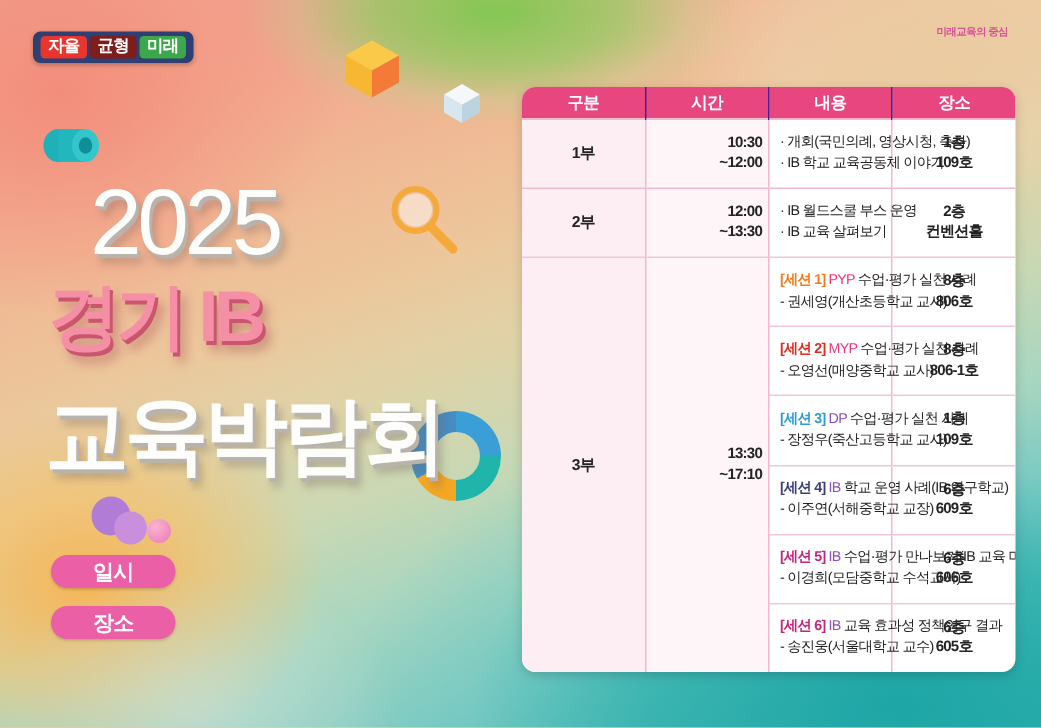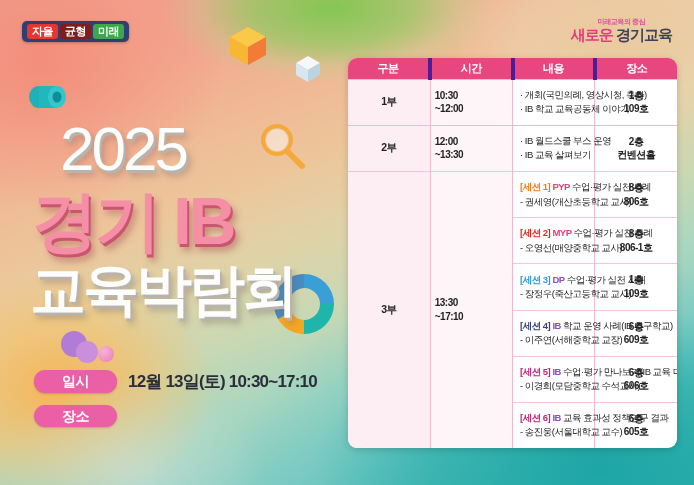--- a/index.html
+++ b/index.html
@@ -83,21 +83,21 @@
   .title-year {
     position:absolute; left:60px; top:118px;
     font-size:62px; font-weight:normal; color:#fdfdfb;
     letter-spacing:-3px; line-height:1; white-space:nowrap;
     text-shadow:2px 3px 0 #b9b3ad, 4px 6px 6px rgba(110,100,95,.4);
   }
   .magnifier { position:absolute; left:258px; top:122px; width:48px; height:48px; }
 
   .title-main {
     position:absolute; left:32px; top:188px;
-    font-size:66px; font-weight:bold; color:#f58fa6;
+    font-size:48px; font-weight:bold; color:#f58fa6;
     letter-spacing:-3px; line-height:1; white-space:nowrap;
     text-shadow:2px 3px 0 #c9556f, 5px 7px 7px rgba(150,50,75,.42);
   }
   .title-sub2 {
     position:absolute; left:30px; top:262px;
     font-size:56px; font-weight:bold; color:#fdfdfb;
     letter-spacing:-3px; line-height:1; white-space:nowrap;
     text-shadow:2px 3px 0 #b9b3ad, 4px 6px 6px rgba(110,100,95,.4);
   }
 
@@ -127,40 +127,40 @@
     position:absolute; left:348px; top:58px;
     width:329px; height:390px;
     background:#fff; border-radius:9px;
     box-shadow:0 2px 7px rgba(0,0,0,.17);
     overflow:hidden;
   }
   table { width:100%; height:100%; border-collapse:collapse; table-layout:fixed; }
   th {
     background:#e8467f; color:#fff; font-size:11px; font-weight:bold;
     height:21px; letter-spacing:-.4px;
-    border-right:4px solid #4c1d95;
+    border-right:1px solid #4c1d95;
   }
   th:last-child { border-right:none; }
   td {
     border-right:1px solid #f0b9ce;
     border-top:1px solid #f0b9ce;
     font-size:9.5px; color:#232323; letter-spacing:-.5px;
     vertical-align:middle; padding:3px 4px;
   }
   td:last-child { border-right:none; }
   .c-part { width:35px; text-align:center; font-size:10.5px; font-weight:bold;
             background:#fdeef4; }
-  .c-time { width:48px; text-align:left; font-size:10px; font-weight:bold;
+  .c-time { width:48px; text-align:right; font-size:10px; font-weight:bold;
             line-height:1.35; background:#fdf5f8; }
   .c-place{ width:52px; text-align:center; font-size:10px; font-weight:bold;
             line-height:1.35; }
   .c-body { padding-left:7px; line-height:1.5; }
   .c-body .ln { display:block; white-space:nowrap; }
   .sess { font-weight:bold; }
-  .b-strong { font-weight:bold; }
+  .b-strong { font-weight:normal; }
   .row-sess td { border-top:1px solid #f2c6d8; }
 </style>
 </head>
 <body>
 
 <div class="bg bg-base"></div>
 <div class="bg bg-coral-left"></div>
 <div class="bg bg-green-blob"></div>
 <div class="bg bg-tan-tr"></div>
 <div class="bg bg-orange-mid"></div>
@@ -210,34 +210,30 @@
     <circle cx="19" cy="18" r="11" fill="#ffffff" opacity=".45"></circle>
     <line x1="29" y1="29" x2="44" y2="44" stroke="#f6a93b" stroke-width="6" stroke-linecap="round"></line>
   </svg>
 
   <div class="title-main">경기 IB</div>
   <div class="title-sub2">교육박람회</div>
 
   <div class="info-block">
     <div class="info-row">
       <div class="info-tag">일시</div>
-      <div class="info-text">12월 13일(토) 10:30~17:10</div>
     </div>
     <div class="info-row">
       <div class="info-tag">장소</div>
     </div>
   </div>
 </div>
 
 <div class="logo-tr">
   <div class="logo-small">
     <span class="lc">미래교육의 중심</span>
-  </div>
-  <div class="logo-big">
-    <span class="lb1">새로운</span><span class="lb2"> 경기교육</span>
   </div>
 </div>
 
 <div class="table-wrap">
   <table>
     <thead>
       <tr>
         <th>구분</th>
         <th>시간</th>
         <th>내용</th>

